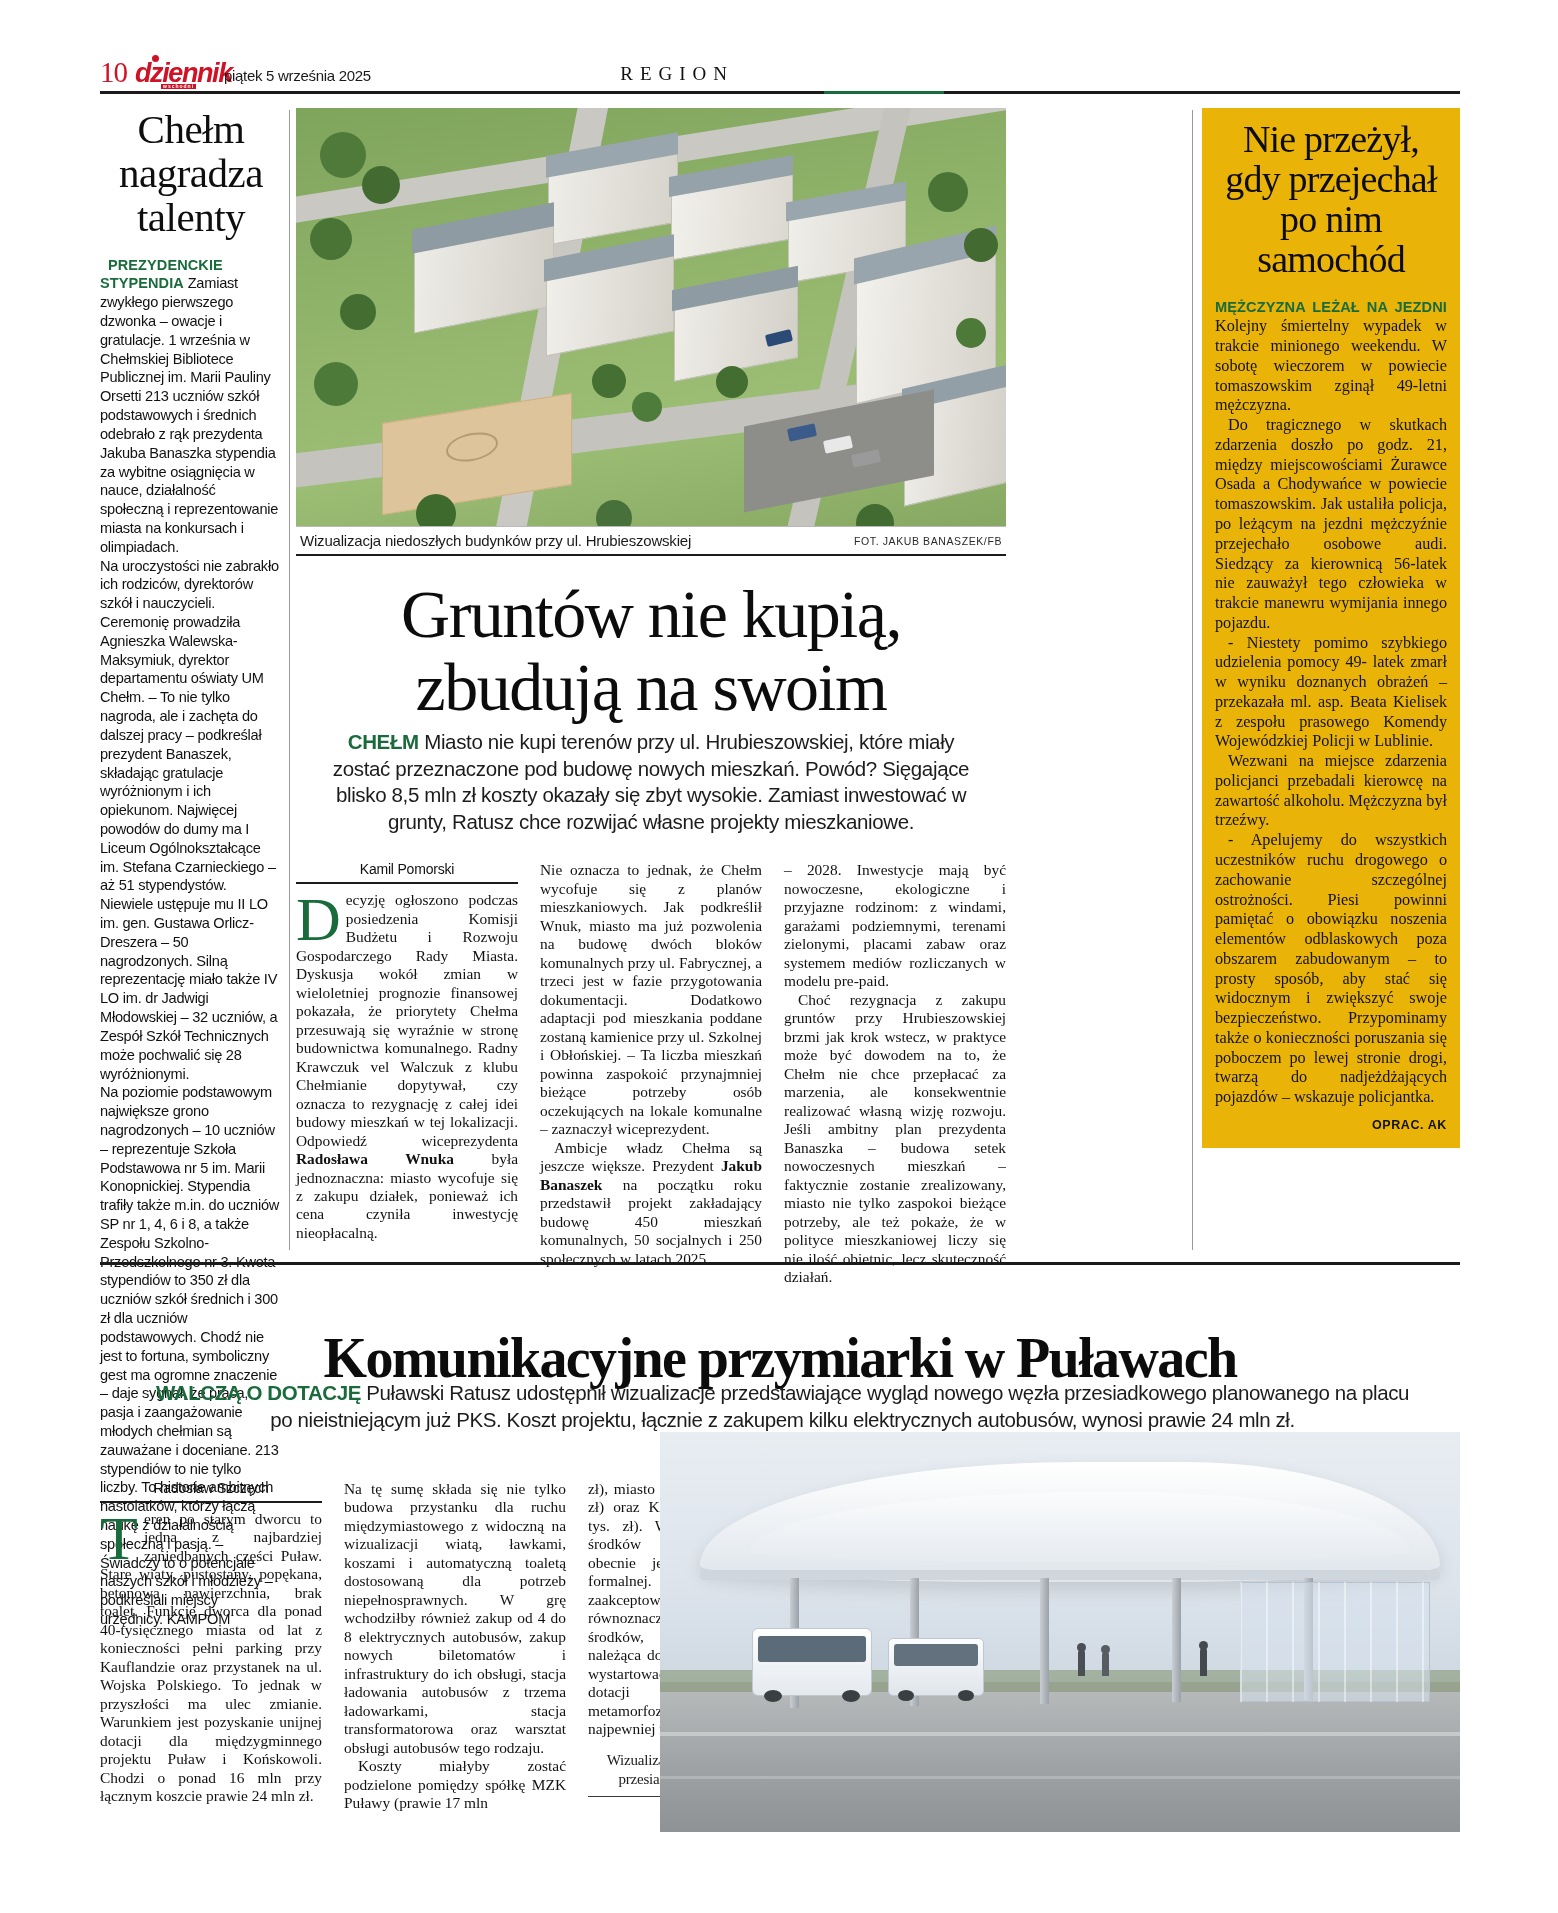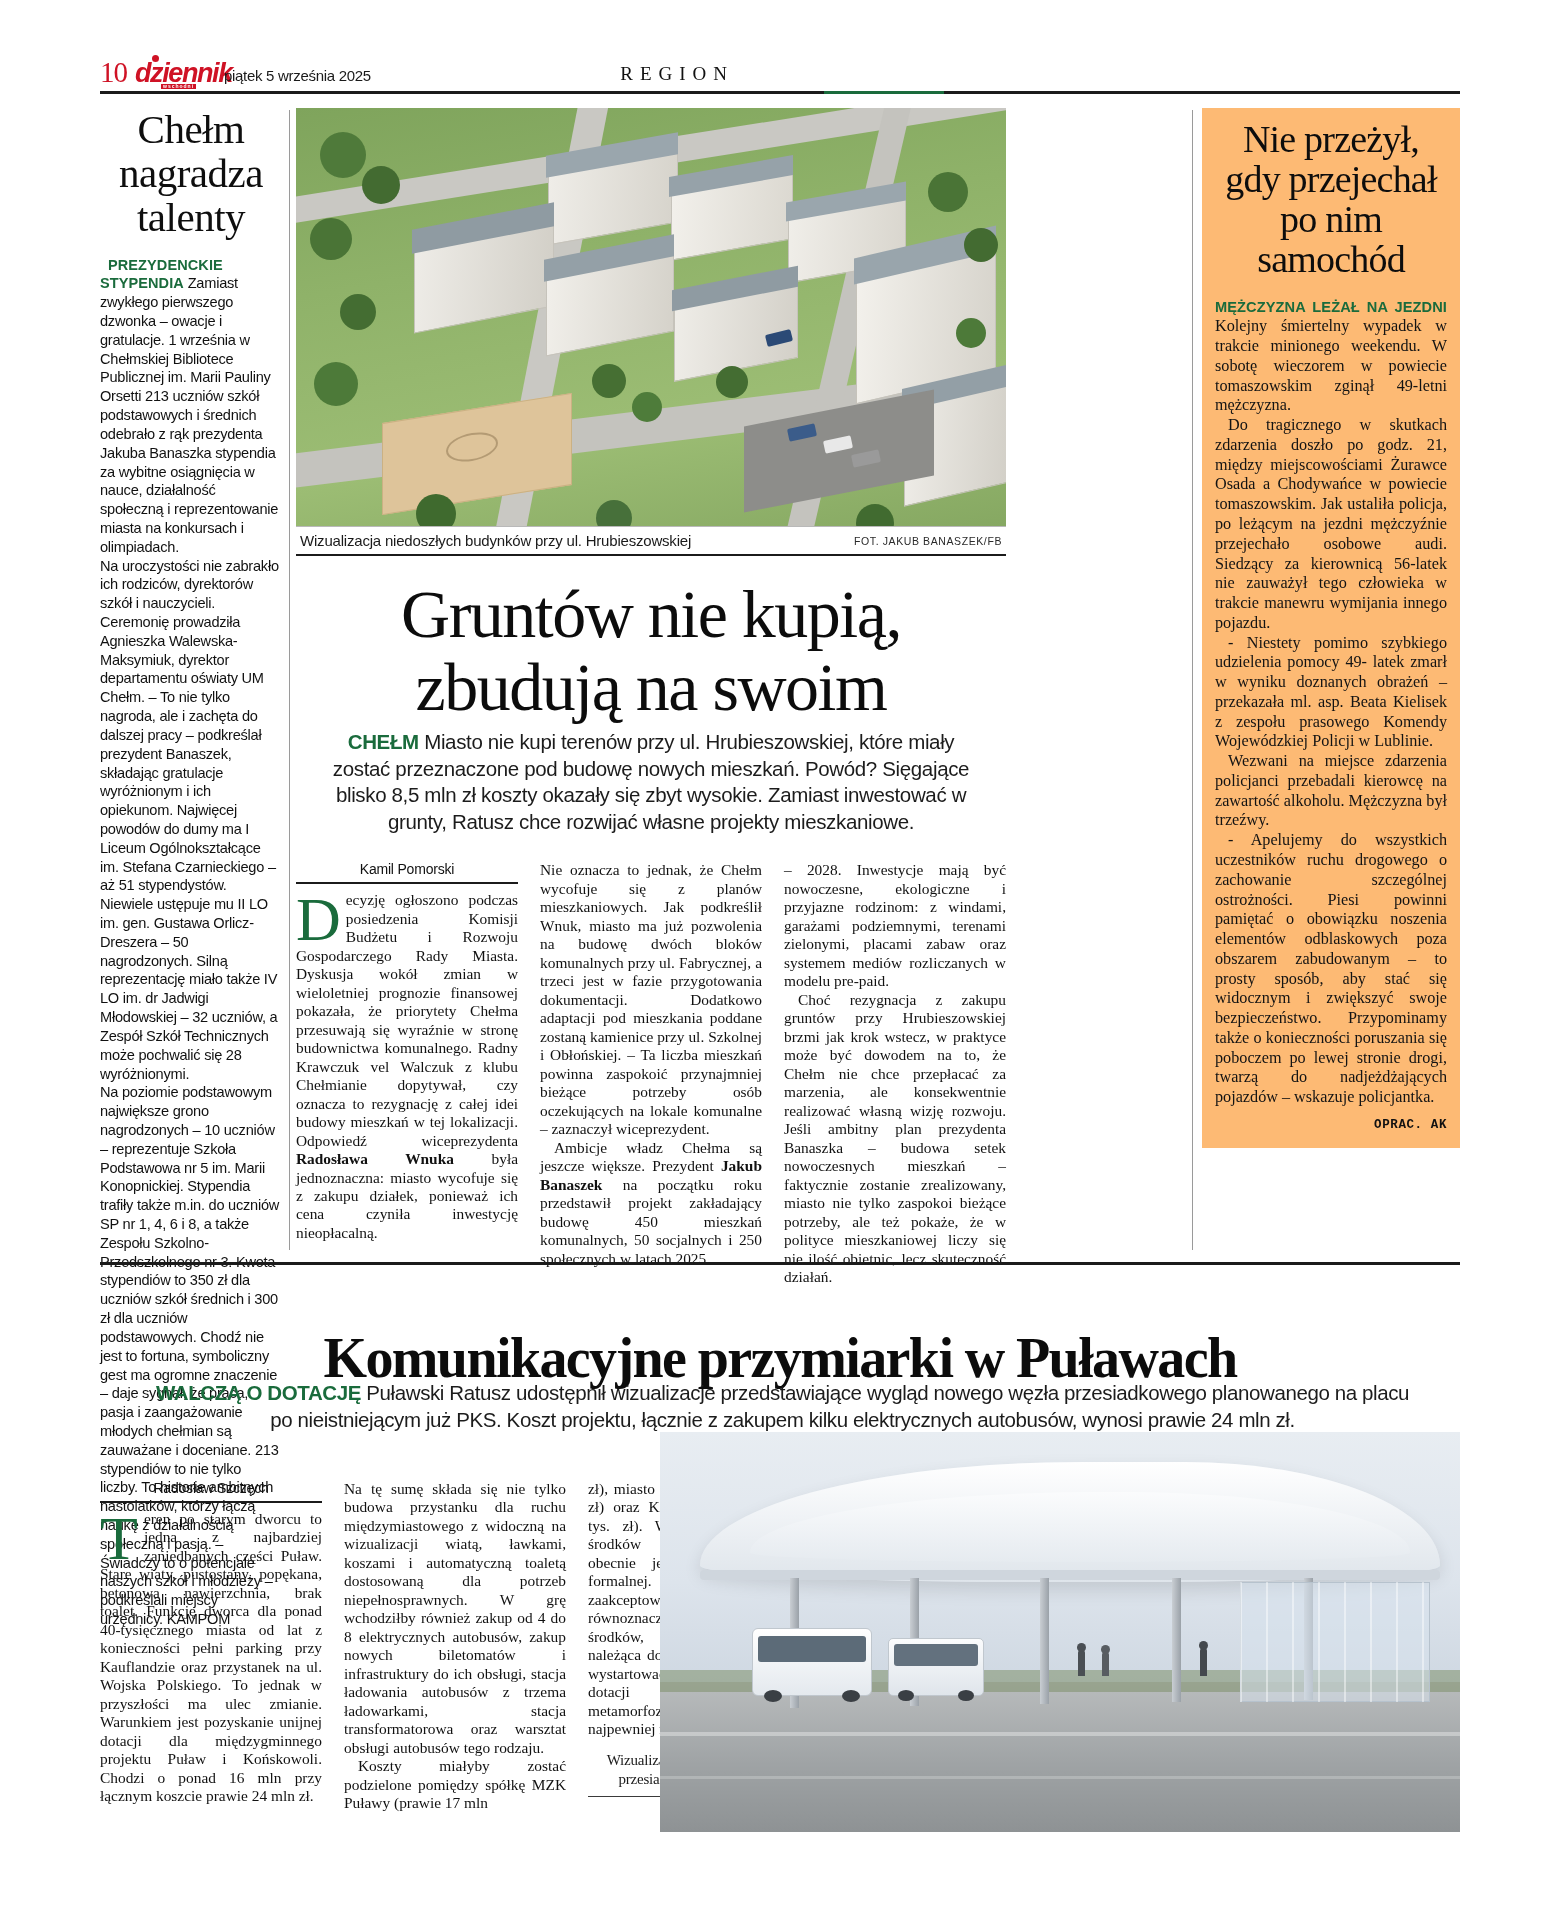--- a/index.html
+++ b/index.html
@@ -75,32 +75,32 @@
   .ccol p { margin:0; text-indent:14px; }
   .ccol p.first { text-indent:0; }
   .byline { font-family:"Liberation Sans", sans-serif; font-size:14px; text-align:center;
             padding-bottom:4px; border-bottom:2px solid #1b1b1b; margin-bottom:7px; letter-spacing:-0.2px; }
   .dropcap::first-letter {
     float:left; font-family:"Liberation Serif", serif; font-size:62px; line-height:0.82;
     color:#1a6b3c; padding:3px 5px 0 0; font-weight:normal;
   }
 
   
-  .side-box { background:#fdba74; padding:10px 13px 16px 13px; }
+  .side-box { background:#eab308; padding:10px 13px 16px 13px; }
   .hl-right {
     font-family:"Liberation Serif", serif; font-size:38px; line-height:1.05; text-align:center;
     font-weight:normal; color:#0d0d0d; margin:2px 0 18px 0; letter-spacing:-0.8px;
   }
   .side-body { font-family:"Liberation Serif", serif; font-size:16.2px; line-height:1.22;
                text-align:justify; color:#131313; hyphens:auto; }
   .side-body p { margin:0; text-indent:13px; }
   .side-body p.first { text-indent:0; }
   .side-kicker { color:#1a6b3c; font-weight:bold; font-family:"Liberation Sans", sans-serif;
                  font-size:14.6px; letter-spacing:0.1px; }
-  .side-sig { text-align:right; font-family:Liberation Mono, monospace; font-weight:bold;
+  .side-sig { text-align:right; font-family:Liberation Sans, sans-serif; font-weight:bold;
               font-size:12.5px; letter-spacing:0.6px; margin-top:10px; }
 
   
   .hrule-thick { position:absolute; left:100px; width:1360px; height:3px; background:#1b1b1b; }
   .bot-title {
     position:absolute; left:100px; top:1292px; width:1360px; text-align:center;
     font-family:"Liberation Serif", serif; font-size:56px; line-height:1; letter-spacing:-1.6px; color:#0c0c0c;
   }
   .bot-lead {
     position:absolute; left:150px; top:1380px; width:1265px; text-align:center;

